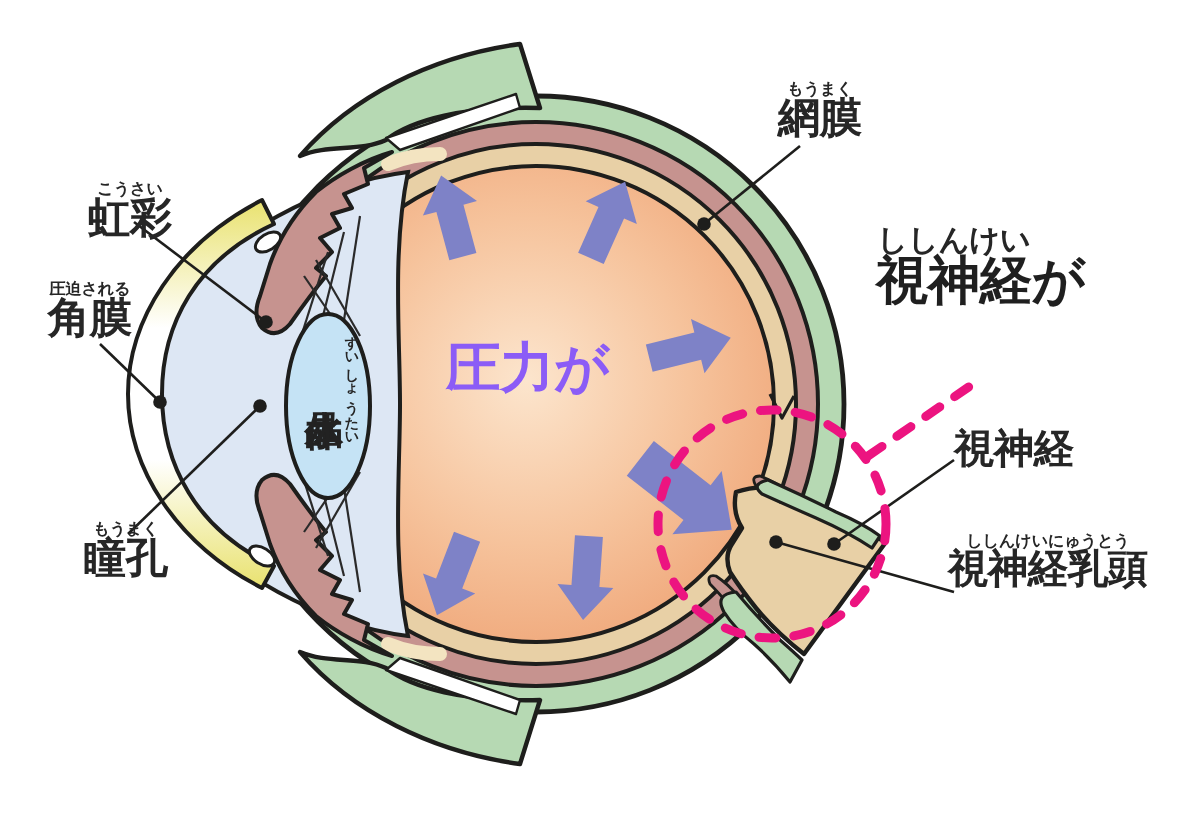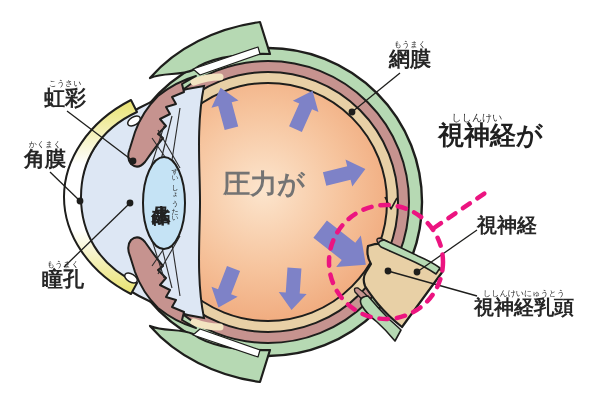--- a/index.html
+++ b/index.html
@@ -7,29 +7,29 @@
     position:relative; width:602px; height:407px; background:#ffffff;
     font-family:"Liberation Sans", sans-serif; overflow:hidden;
   }
   #eye-svg{position:absolute;left:0;top:0;}
   .lbl{
     position:absolute; font-weight:bold; color:#262626; line-height:1.0;
     white-space:nowrap;
   }
   .lbl-m{font-size:21px;}
   ruby{ruby-align:center;}
-  ruby rt{font-size:8px; font-weight:normal; color:#262626; letter-spacing:0px;}
+  ruby rt{font-size:8px; font-weight:bold; color:#262626; letter-spacing:0px;}
   .headline{
     position:absolute; left:438px; top:113px; font-weight:bold; color:#1f1f1f;
     font-size:26px; line-height:31px; white-space:nowrap;
   }
-  .headline rt{font-size:10px;}
+  .headline rt{font-size:15px;}
   .pressure{
     position:absolute; left:196px; top:169px; width:136px; text-align:center;
-    font-weight:bold; color:#737373; font-size:27px; line-height:31px;
+    font-weight:bold; color:#8b5cf6; font-size:27px; line-height:31px;
   }
   .nerve-lbl{font-size:20px;}
   .disc-lbl{font-size:20px;}
   .lens-label{
     position:absolute; left:148px; top:163px;
     writing-mode:vertical-rl; text-orientation:upright;
     font-size:19px; font-weight:bold; color:#222; letter-spacing:1px;
   }
   .lens-label rt{font-size:7px; letter-spacing:0;}
 </style>
@@ -155,26 +155,26 @@
     <circle cx="417" cy="272" r="3.4"></circle>
     <circle cx="388" cy="271" r="3.4"></circle>
   </g>
 
   <g stroke="#ec1480" stroke-width="4.5" fill="none" stroke-linecap="round" stroke-dasharray="8.5 9">
     <circle cx="386" cy="262" r="57"></circle>
     <path d="M 434,228 L 488,191"></path>
   </g>
 </svg>
 
-<div class="lbl lbl-m" style="left:44px; top:79px;">
+<div class="lbl lbl-m" style="left:44px; top:90px;">
   <ruby><span>虹彩</span><rt>こうさい</rt></ruby>
 </div>
 
 <div class="lbl lbl-m" style="left:24px; top:140px;">
-  <ruby><span>角膜</span><rt>かくまく</rt></ruby>
+  <ruby><span>角膜</span><rt>圧迫される</rt></ruby>
 </div>
 
 <div class="lbl lbl-m" style="left:42px; top:260px;">
   <ruby><span>瞳孔</span><rt>もうまく</rt></ruby>
 </div>
 
 <div class="lbl lbl-m" style="left:389px; top:40px;">
   <ruby><span>網膜</span><rt>もうまく</rt></ruby>
 </div>
 
@@ -189,17 +189,17 @@
 <div class="headline">
   <div>
     <ruby><span>視神経</span><rt>ししんけい</rt></ruby><span>が</span>
   </div>
 </div>
 
 <div class="lbl nerve-lbl" style="left:477px; top:215px;">
   <span>視神経</span>
 </div>
 
-<div class="lbl disc-lbl" style="left:474px; top:289px;">
+<div class="lbl disc-lbl" style="left:474px; top:266px;">
   <ruby><span>視神経乳頭</span><rt>ししんけいにゅうとう</rt></ruby>
 </div>
 
 </div>
 
 </body></html>

